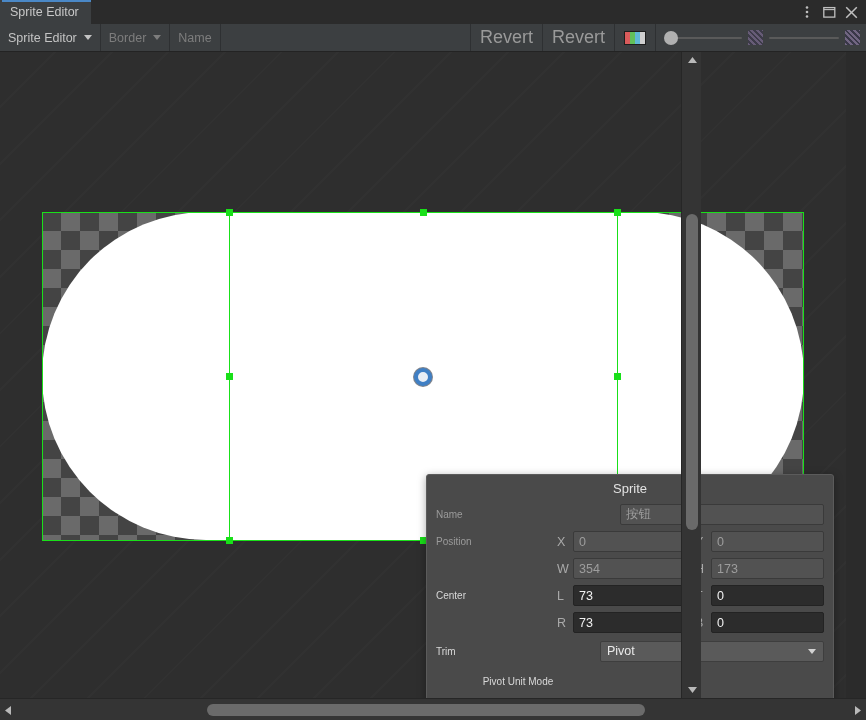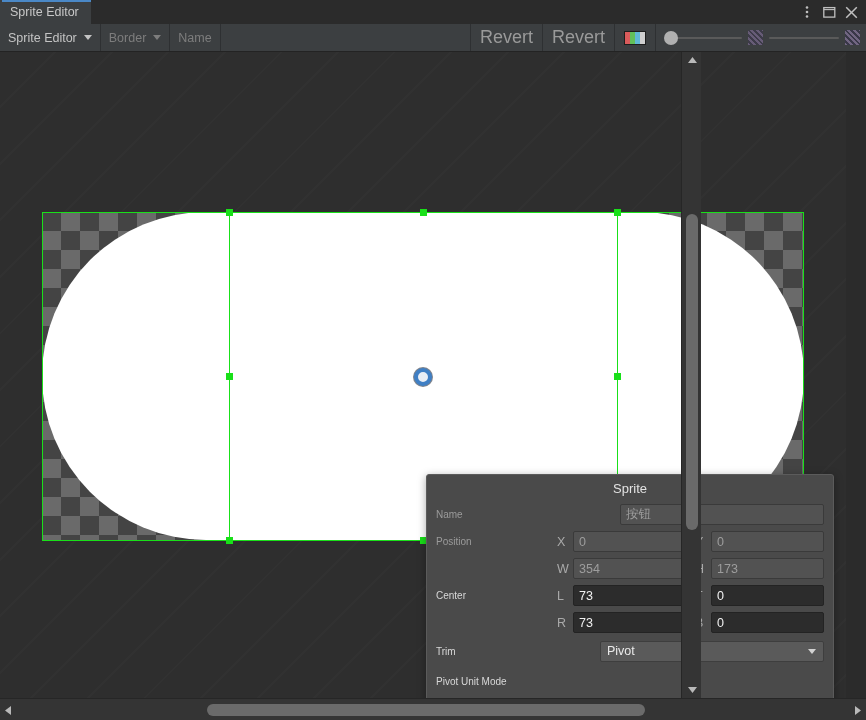--- a/index.html
+++ b/index.html
@@ -493,21 +493,21 @@
       <div class="prow" style="height:28px;">
         <div class="plabel">Trim</div>
         <div class="pfields">
           <div class="dropdown">
             <span>Pivot</span>
             <span class="dd-caret"></span>
           </div>
         </div>
       </div>
 
-      <div class="prow" style="height:28px;">
+      <div class="prow" style="height:28px;text-align:center;">
         <div class="plabel">Pivot Unit Mode</div>
       </div>
 
       <div class="prow">
         
         
       </div>
 
     </div>
   </div>

